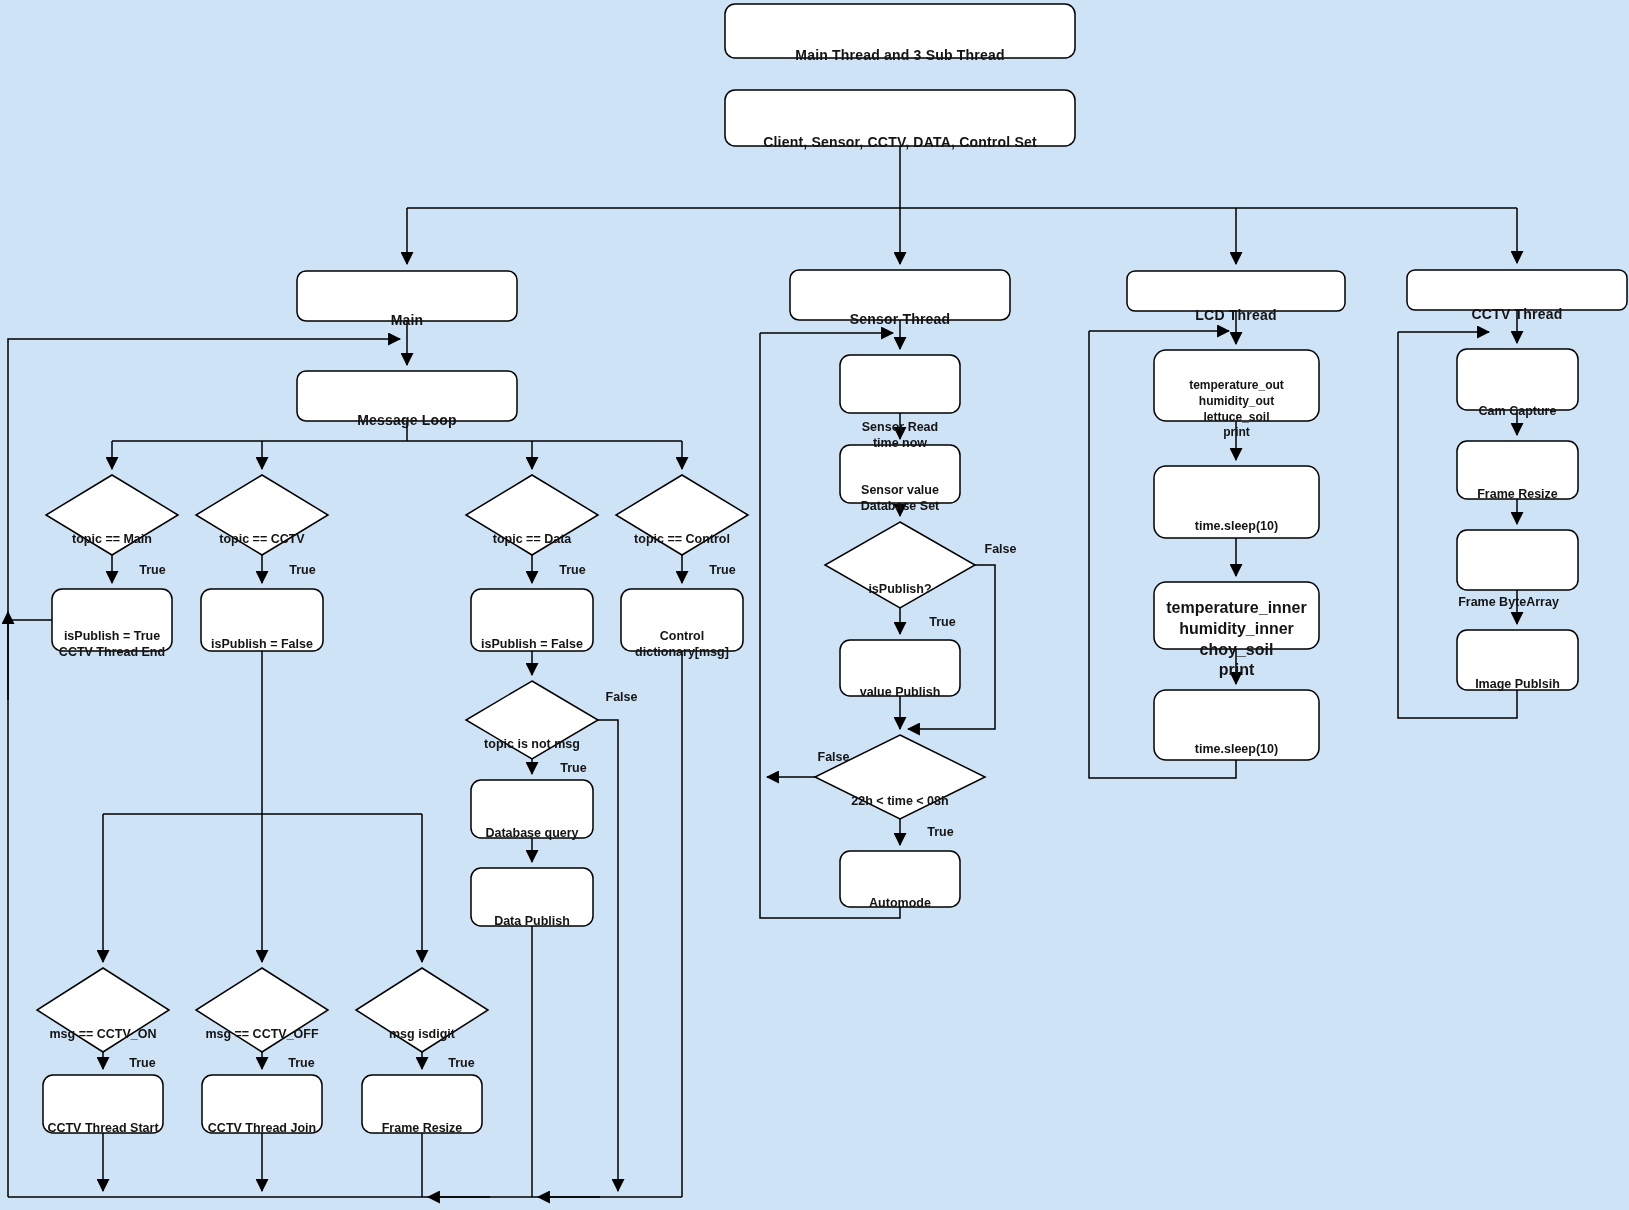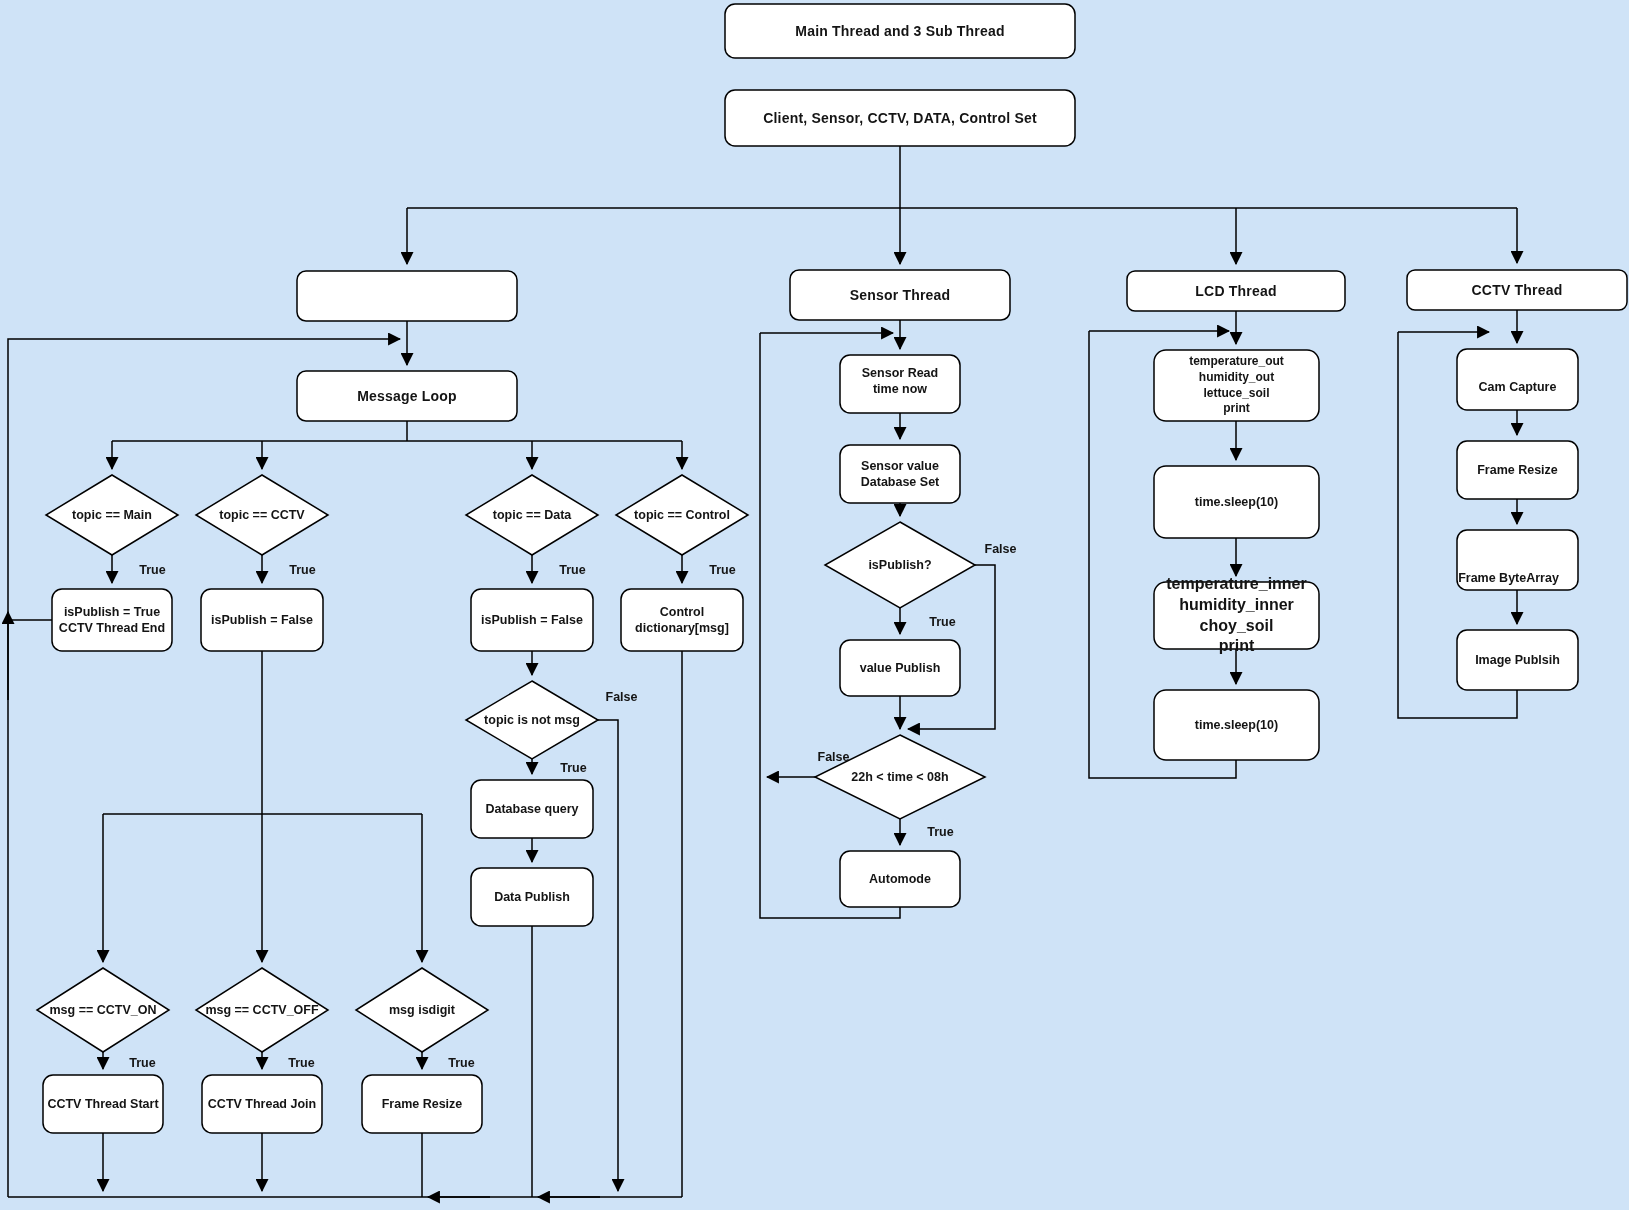--- a/index.html
+++ b/index.html
@@ -7,21 +7,21 @@
     position:relative; width:1629px; height:1210px;
     background:#cfe3f7; overflow:hidden;
     font-family:"Liberation Sans", sans-serif; color:#141414;
   }
   svg.wires { position:absolute; left:0; top:0; }
   .wire { fill:none; stroke:#000; stroke-width:1.5; }
   .shape { fill:#ffffff; stroke:#000; stroke-width:1.5; }
   .lbl {
     position:absolute; display:flex; flex-direction:column;
     align-items:center; justify-content:center; text-align:left;
-    font-size:12.5px; font-weight:600; line-height:1.3; pointer-events:none;
+    font-size:12.5px; font-weight:600; line-height:1.3; pointer-events:none;margin-top:24px;
   }
   .hdr { font-size:14px; font-weight:700; letter-spacing:.2px; }
   .edge {
     position:absolute; transform:translate(-50%,-50%);
     font-size:12.5px; font-weight:600; white-space:nowrap; pointer-events:none;padding-left:31px;
   }
 </style>
 </head>
 <body>
 
@@ -150,20 +150,21 @@
 
     <rect class="shape" x="1457" y="349" width="121" height="61" rx="10"></rect>
     <rect class="shape" x="1457" y="441" width="121" height="58" rx="10"></rect>
     <rect class="shape" x="1457" y="530" width="121" height="60" rx="10"></rect>
     <rect class="shape" x="1457" y="630" width="121" height="60" rx="10"></rect>
   </g>
 </svg>
 
 <div class="lbl hdr" style="left:725px;top:4px;width:350px;height:54px">Main Thread and 3 Sub Thread</div>
 <div class="lbl hdr" style="left:725px;top:90px;width:350px;height:56px">Client, Sensor, CCTV, DATA, Control Set</div>
+<div class="lbl hdr" style="left:297px;top:271px;width:220px;height:50px">Main</div>
 <div class="lbl hdr" style="left:790px;top:270px;width:220px;height:50px">Sensor Thread</div>
 <div class="lbl hdr" style="left:1127px;top:271px;width:218px;height:40px">LCD Thread</div>
 <div class="lbl hdr" style="left:297px;top:371px;width:220px;height:50px">Message Loop</div>
 <div class="lbl hdr" style="left:1407px;top:270px;width:220px;height:40px">CCTV Thread</div>
 
 <div class="lbl" style="left:42px;top:495px;width:140px;height:40px">topic == Main</div>
 <div class="lbl" style="left:192px;top:495px;width:140px;height:40px">topic == CCTV</div>
 <div class="lbl" style="left:462px;top:495px;width:140px;height:40px">topic == Data</div>
 <div class="lbl" style="left:612px;top:495px;width:140px;height:40px">topic == Control</div>
 
@@ -182,21 +183,21 @@
 <div class="lbl" style="left:471px;top:780px;width:122px;height:58px">Database query</div>
 <div class="lbl" style="left:471px;top:868px;width:122px;height:58px">Data Publish</div>
 
 <div class="lbl" style="left:33px;top:990px;width:140px;height:40px">msg == CCTV_ON</div>
 <div class="lbl" style="left:192px;top:990px;width:140px;height:40px">msg == CCTV_OFF</div>
 <div class="lbl" style="left:352px;top:990px;width:140px;height:40px">msg isdigit</div>
 <div class="lbl" style="left:39px;top:1075px;width:128px;height:58px">CCTV Thread Start</div>
 <div class="lbl" style="left:198px;top:1075px;width:128px;height:58px">CCTV Thread Join</div>
 <div class="lbl" style="left:362px;top:1075px;width:120px;height:58px">Frame Resize</div>
 
-<div class="lbl" style="left:840px;top:345px;width:120px;height:72px">
+<div class="lbl" style="left:840px;top:375px;width:120px;height:72px">
   <div>Sensor Read</div>
   <div>time now</div>
 </div>
 <div class="lbl" style="left:840px;top:445px;width:120px;height:58px">
   <div>Sensor value</div>
   <div>Database Set</div>
 </div>
 <div class="lbl" style="left:830px;top:545px;width:140px;height:40px">isPublish?</div>
 <div class="lbl" style="left:840px;top:640px;width:120px;height:56px">value Publish</div>
 <div class="lbl" style="left:820px;top:757px;width:160px;height:40px">22h &lt; time &lt; 08h</div>

